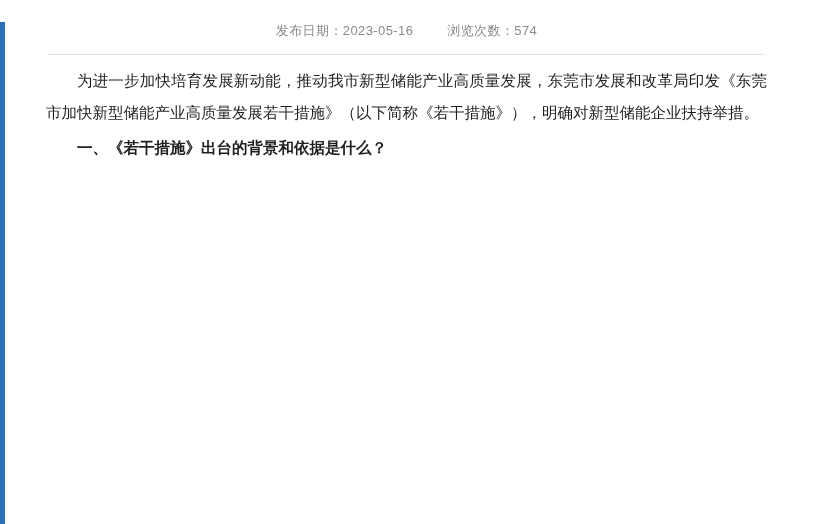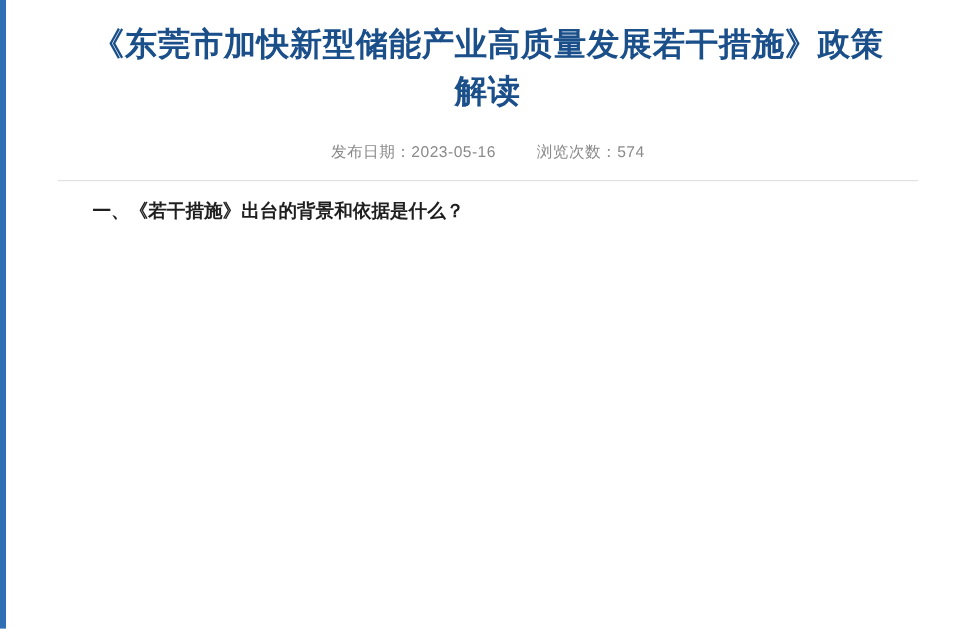--- a/index.html
+++ b/index.html
@@ -72,27 +72,27 @@
     margin-bottom: 6px;
   }
 </style>
 </head>
 <body>
 
 <div class="page">
 
   <div class="left-rule"></div>
 
-  <h1 class="title">《东莞市加快新型储能产业高质量发展若干措施》政策解读</h1>
 
   <div class="meta">
     <span>发布日期：2023-05-16</span>
     <span class="sep"></span>
     <span>浏览次数：574</span>
   </div>
 
   <div class="divider"></div>
 
   <div class="body">
+    <p>为进一步加快培育发展新动能，推动我市新型储能产业高质量发展，东莞市发展和改革局印发《东莞市加快新型储能产业高质量发展若干措施》（以下简称《若干措施》），明确对新型储能企业扶持举措。</p>
     <p class="heading">一、《若干措施》出台的背景和依据是什么？</p>
   </div>
 
 </div>
 
 </body></html>

